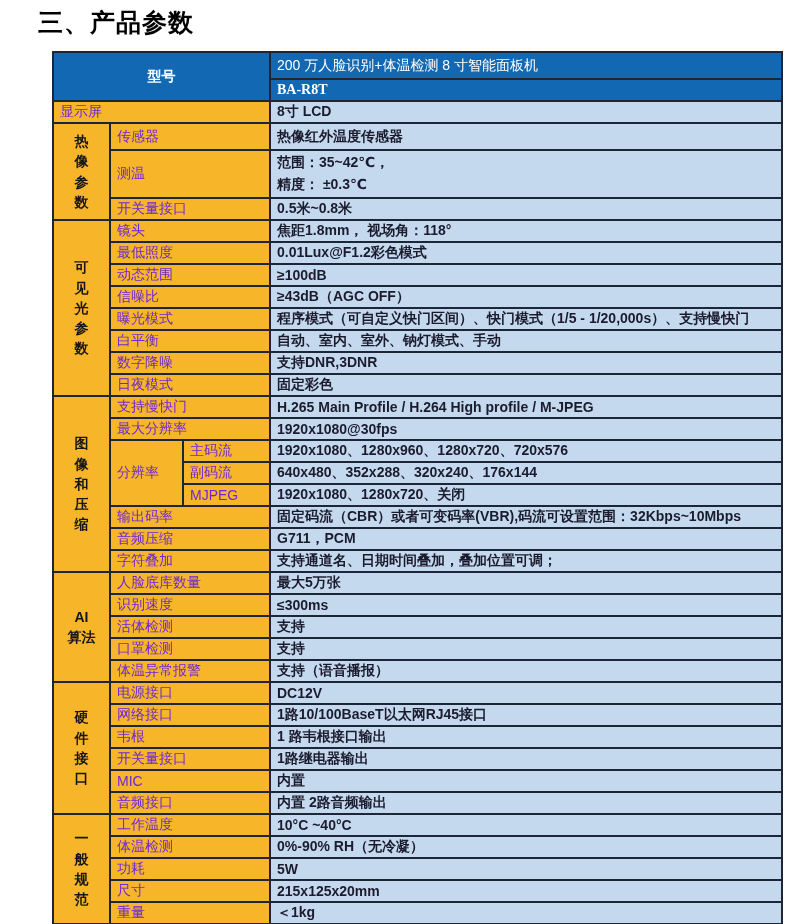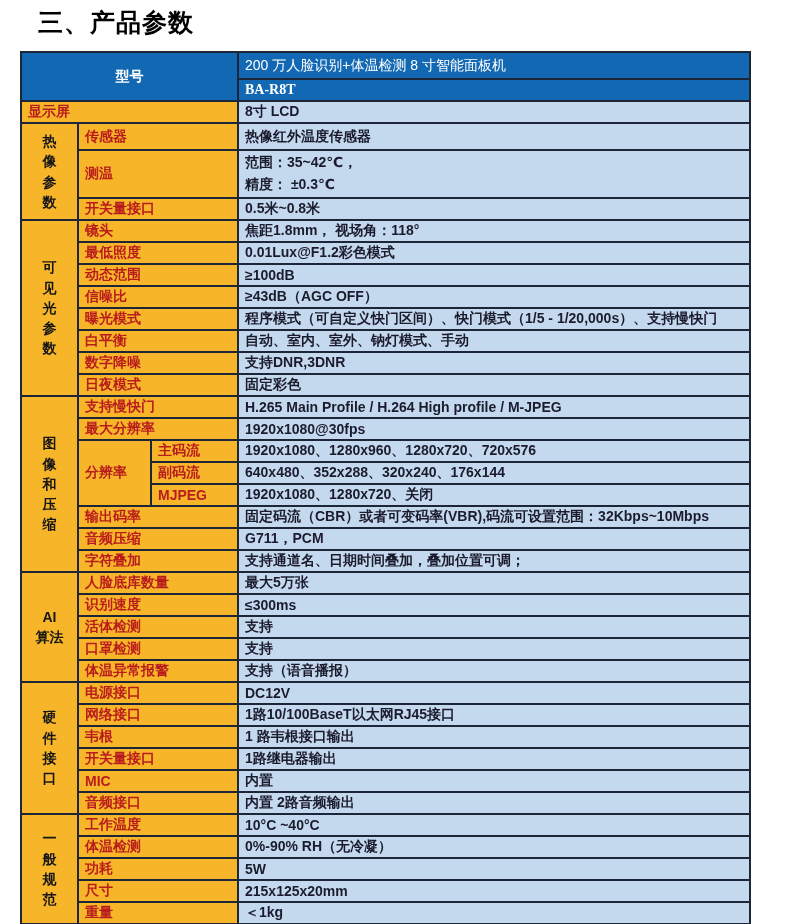--- a/index.html
+++ b/index.html
@@ -12,21 +12,21 @@
     font-size:25px;
     font-weight:bold;
     color:#000;
     margin:6px 0 12px 38px;
     letter-spacing:1px;
   }
   table.spec{
     border-collapse:collapse;
     table-layout:fixed;
     width:729px;
-    margin-left:20px;
+    margin-left:52px;
     padding-left:32px;
   }
   table.spec td{
     border:2px solid #1c2636;
     font-size:14px;
     padding:1px 6px;
     vertical-align:middle;
     overflow:hidden;
     box-sizing:border-box;
   }
@@ -46,22 +46,22 @@
     font-size:14.5px;
     padding-left:10px;
   }
   .c-hdr-code{
     font-family:"Liberation Serif","DejaVu Serif",serif;
     font-size:15.5px;
     padding-left:10px;
   }
   .c-label{
     background:#f7b52a;
-    font-weight:bold;
-    color:#b91c1c;
+    font-weight:normal;
+    color:#6d28d9;
     padding-left:8px;
   }
   .c-group{
     background:#f7b52a;
     font-weight:bold;
     color:#161616;
     text-align:center;
     padding:0 2px;
   }
   .c-group span{display:block;line-height:1.45;}

